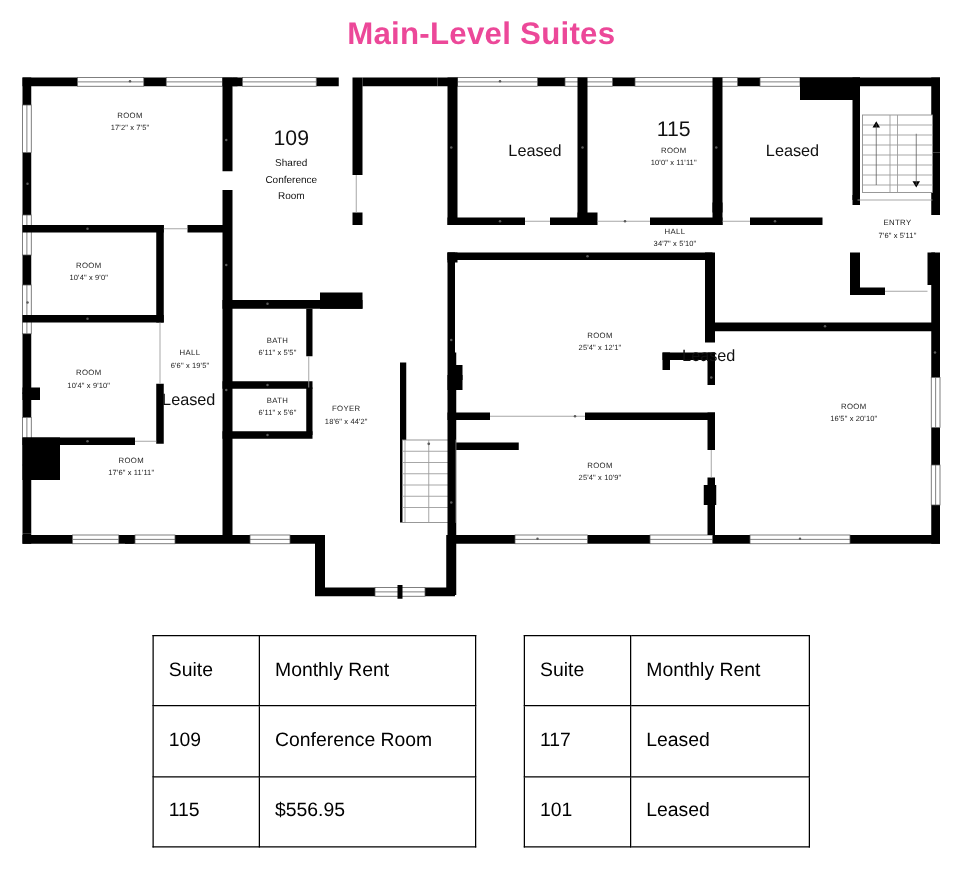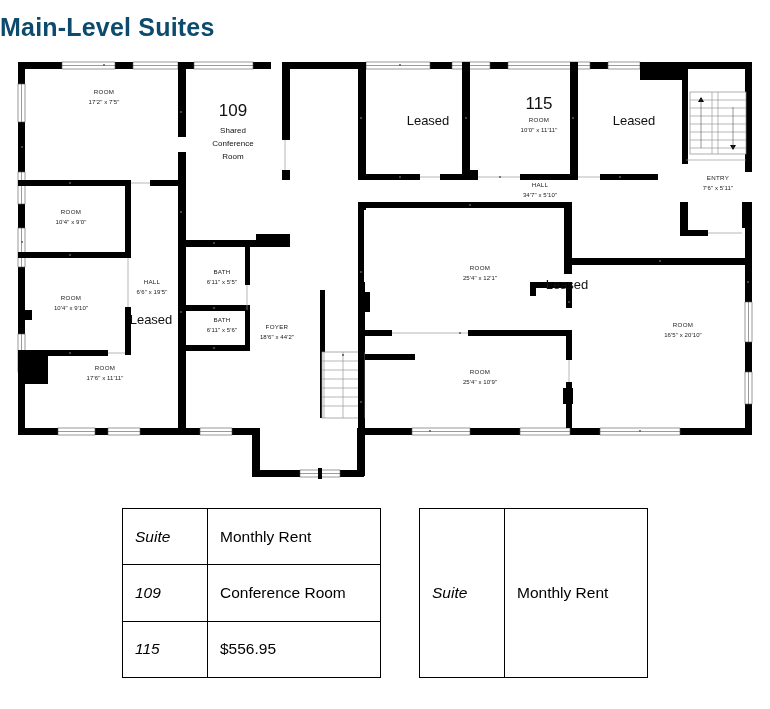--- a/index.html
+++ b/index.html
@@ -9,24 +9,24 @@
   }
   body {
     width: 770px;
     height: 709px;
     font-family: "Liberation Sans", sans-serif;
     color: #000000;
     overflow: hidden;
     position: relative;
   }
   #page-title {
-    text-align: left;
+    text-align: center;
     font-size: 25px;
     font-weight: bold;
-    color: #0c4a6e;
+    color: #ec4899;
     letter-spacing: 0.2px;
     padding-top: 10px;
     margin: 0;
     height: 40px;
     line-height: 34px;
   }
   #floorplan-wrap {
     position: absolute;
     left: 0;
     top: 52px;
@@ -49,21 +49,21 @@
     font-family: "Liberation Sans", sans-serif;
   }
   table.rent-table td {
     border: 1px solid #000000;
     padding: 8px 10px 8px 12px;
     height: 20px;
     vertical-align: middle;
     white-space: nowrap;
     font-weight: normal;
   }
-  table.rent-table td.c-suite { width: 62px; font-style: italic; }
+  table.rent-table td.c-suite { width: 62px; }
   table.rent-table.t-left td.c-rent { width: 150px; }
   table.rent-table.t-right td.c-rent { width: 120px; }
   svg text { font-family: "Liberation Sans", sans-serif; fill:#1a1a1a; }
   .lbl-room { font-size: 6.2px; letter-spacing: 0.3px; }
   .lbl-dim  { font-size: 6px; letter-spacing: 0.1px; }
   .lbl-leased { font-size: 13px; fill:#111111; }
   .lbl-suitenum { font-size: 17px; fill:#111111; }
   .lbl-suitesub { font-size: 8px; fill:#111111; }
   .wall { fill: #000000; }
   .win  { fill: #ffffff; stroke: #555555; stroke-width: 0.6; }
@@ -414,15 +414,23 @@
       </tr>
     </tbody>
   </table>
 
   <table class="rent-table t-right">
     <tbody>
       <tr>
         <td class="c-suite">Suite</td>
         <td class="c-rent">Monthly Rent</td>
       </tr>
+      <tr>
+        <td class="c-suite">117</td>
+        <td class="c-rent">Leased</td>
+      </tr>
+      <tr>
+        <td class="c-suite">101</td>
+        <td class="c-rent">Leased</td>
+      </tr>
     </tbody>
   </table>
 </div>
 
 </body></html>

